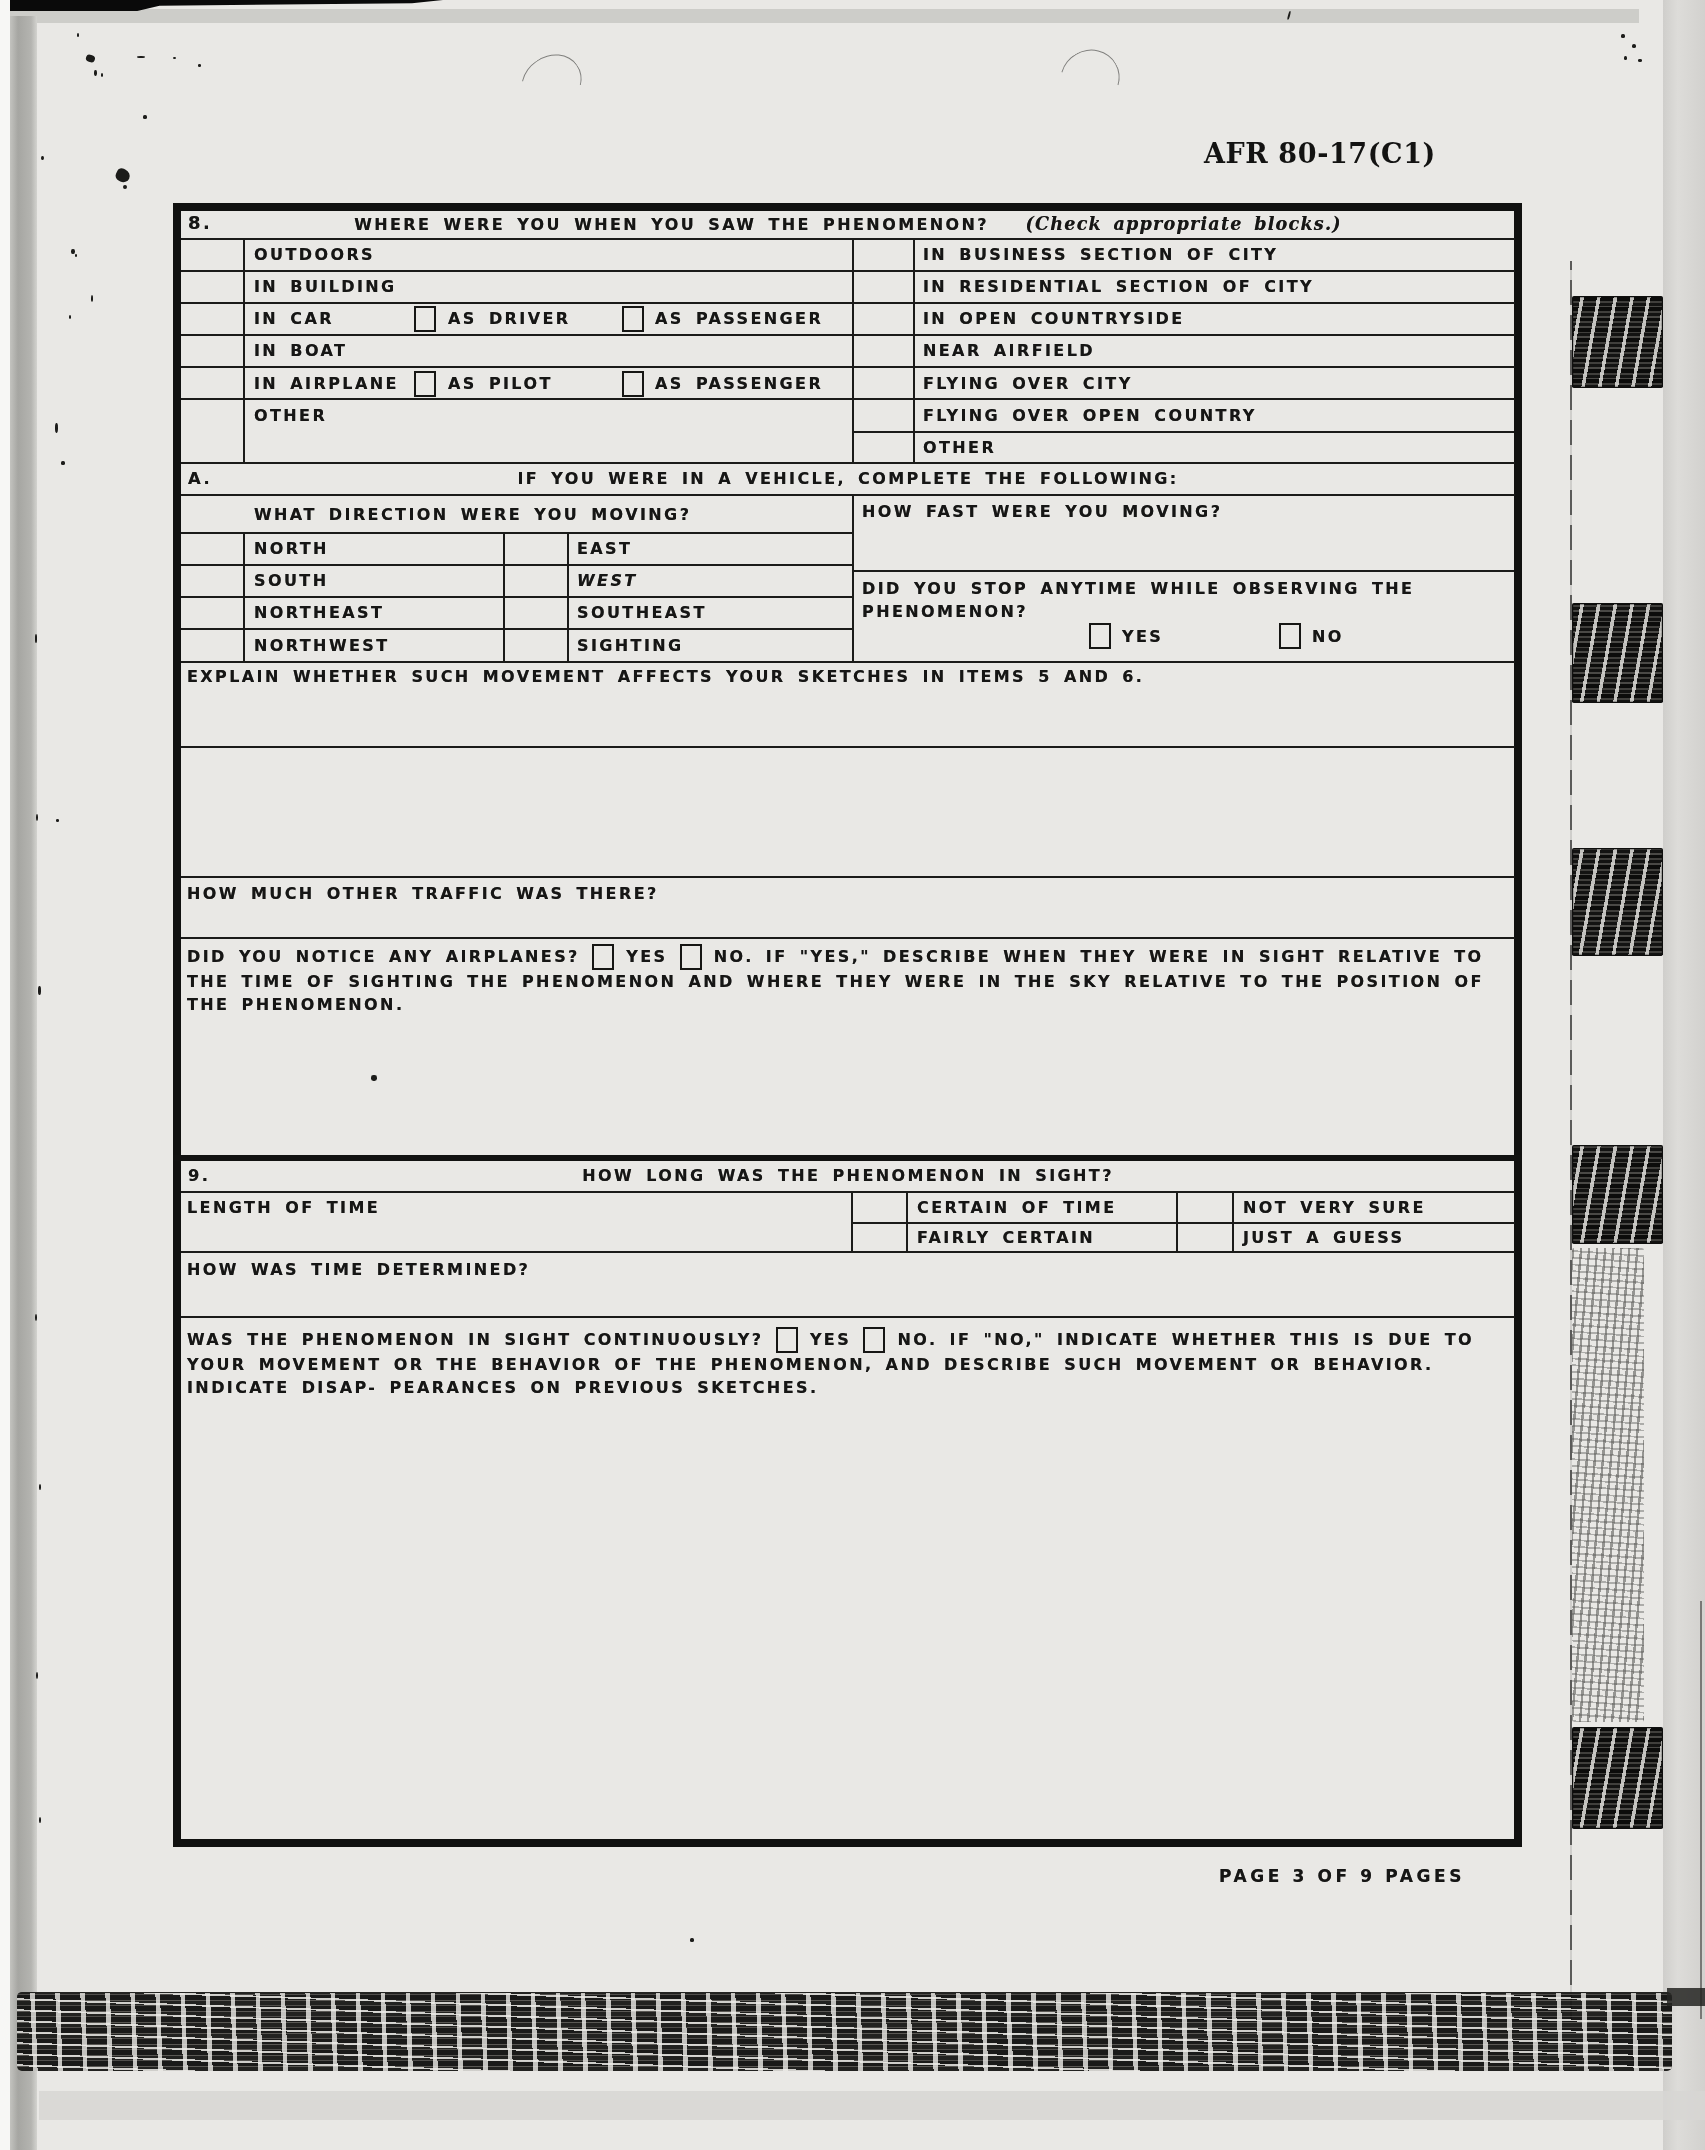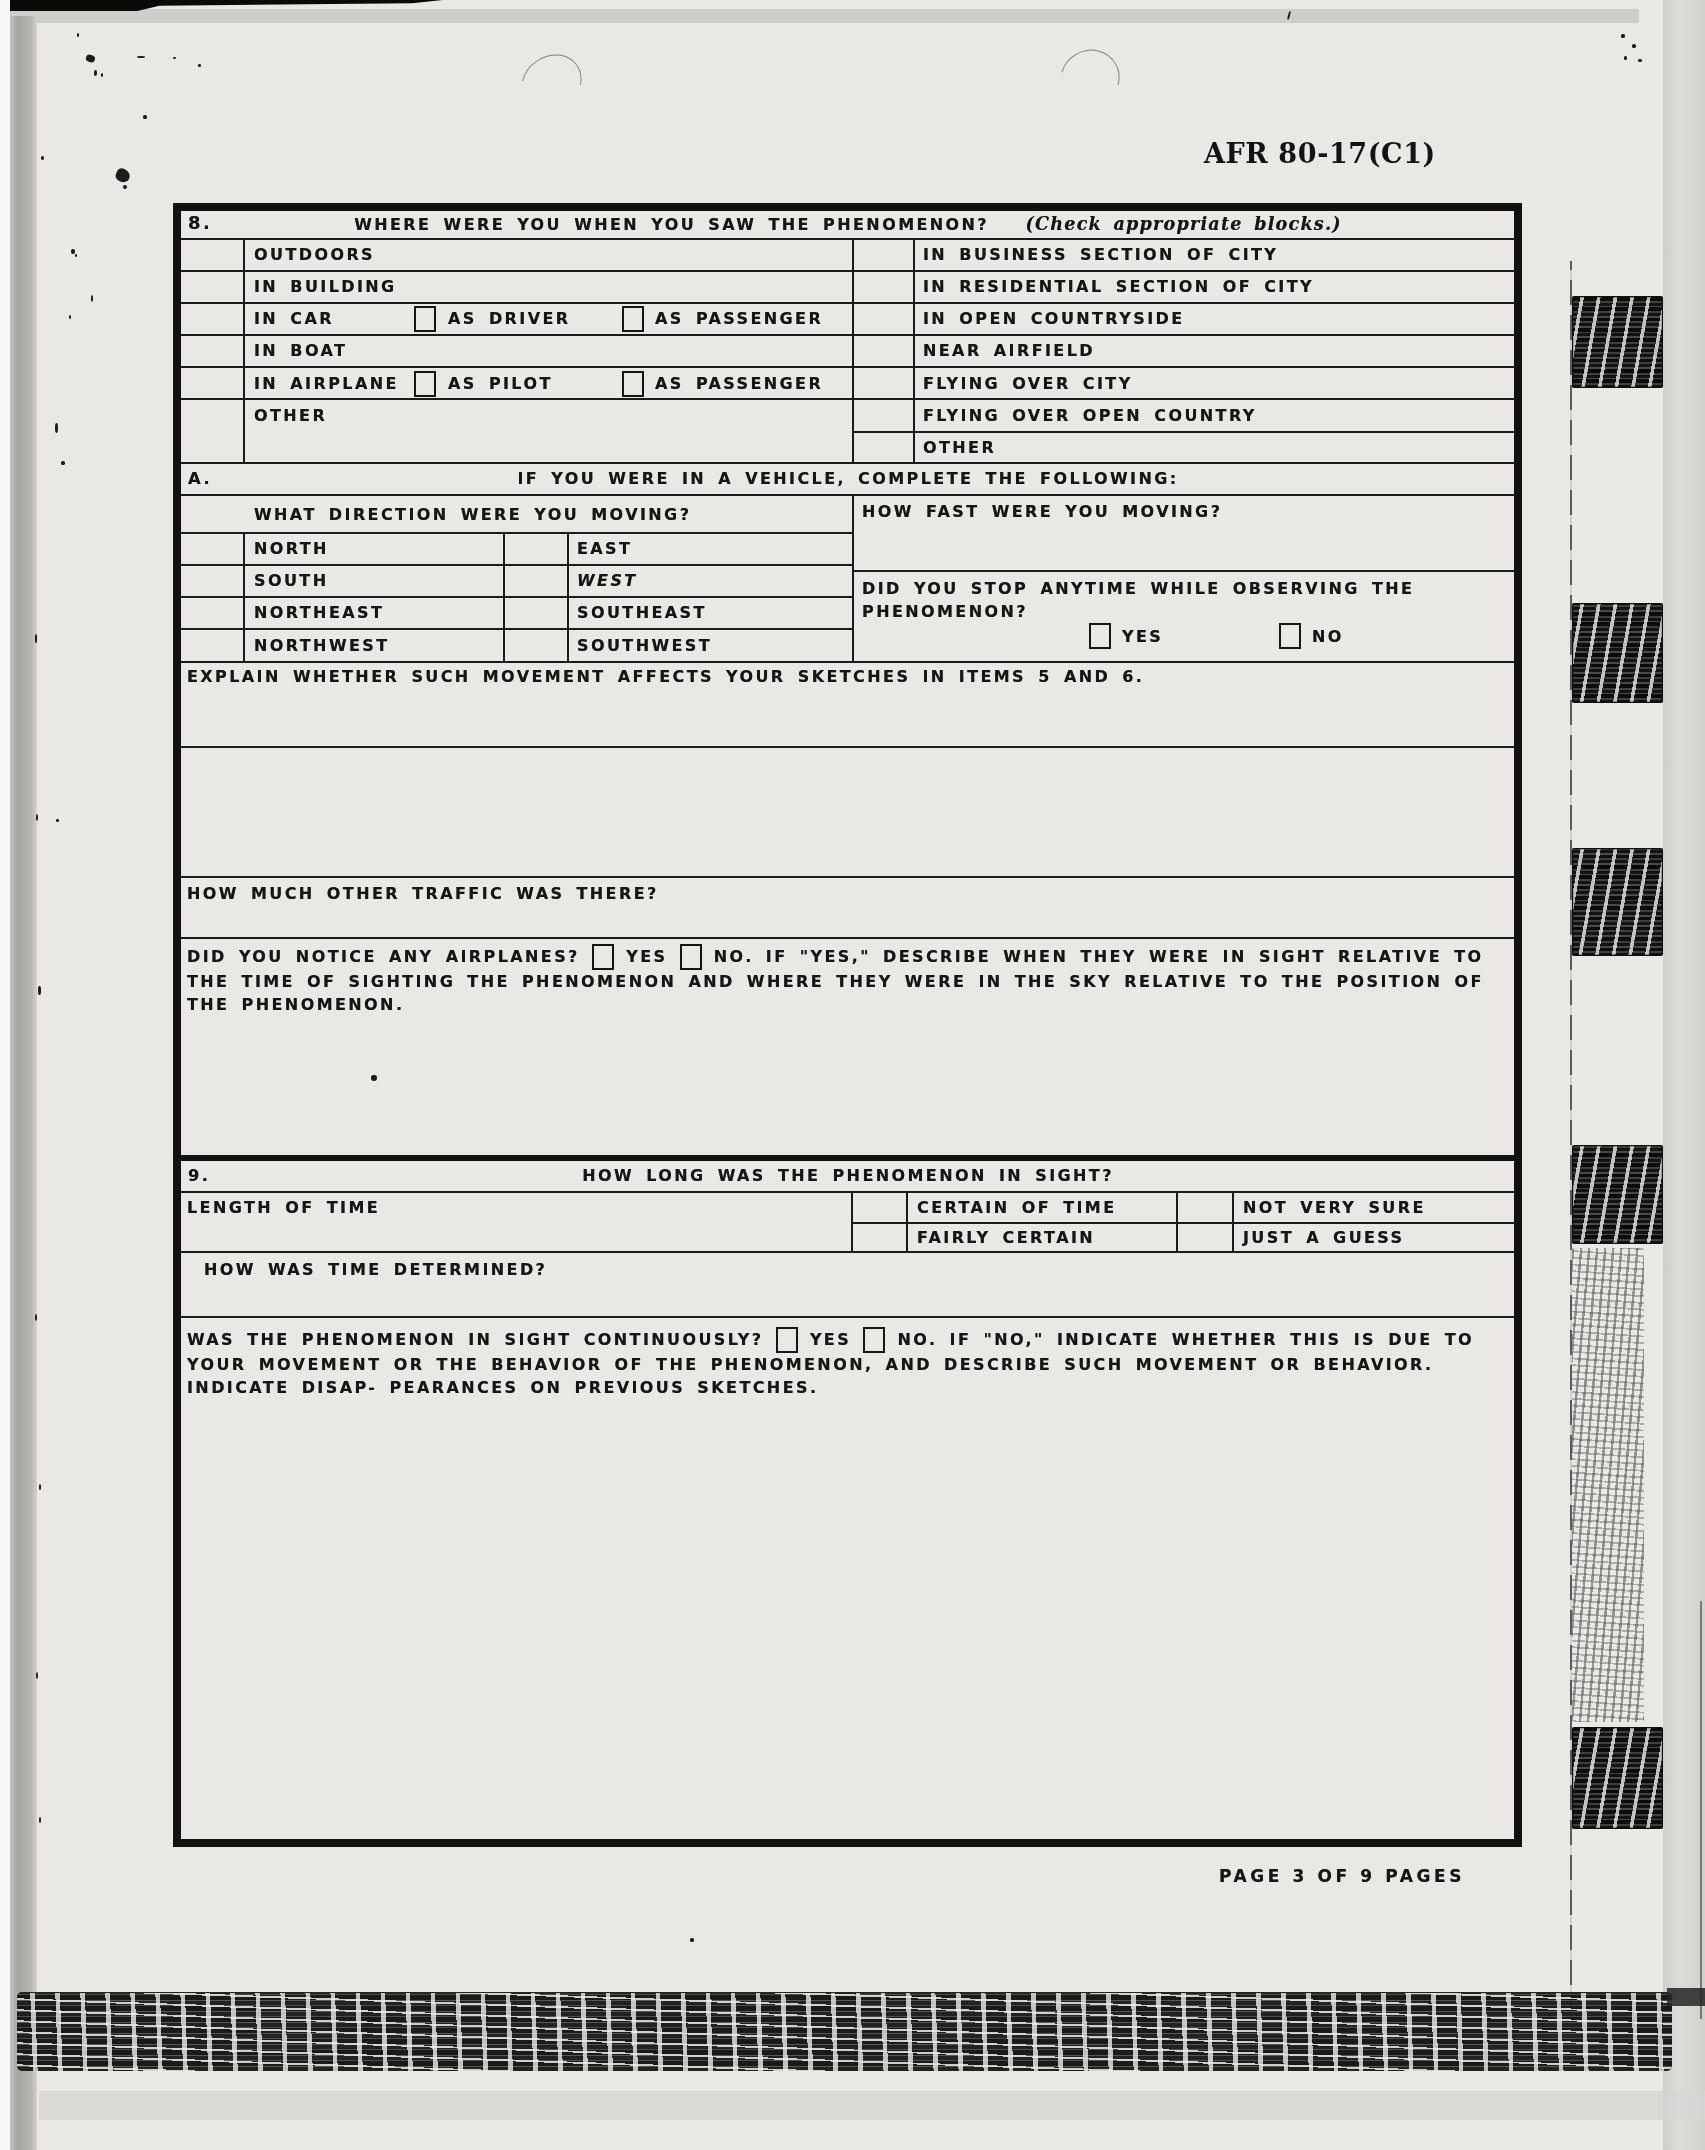--- a/index.html
+++ b/index.html
@@ -215,21 +215,21 @@
   <div class="hot" style="left:503px;top:596px;width:64px;height:32px;"></div>
   <div class="hot" style="left:503px;top:628px;width:64px;height:33px;"></div>
 
   <div class="t" style="left:254px;top:539px;">NORTH</div>
   <div class="t" style="left:254px;top:571px;">SOUTH</div>
   <div class="t" style="left:254px;top:603px;">NORTHEAST</div>
   <div class="t" style="left:254px;top:636px;">NORTHWEST</div>
   <div class="t" style="left:577px;top:539px;">EAST</div>
   <div class="t" style="left:577px;top:571px;font-style:italic;">WEST</div>
   <div class="t" style="left:577px;top:603px;">SOUTHEAST</div>
-  <div class="t" style="left:577px;top:636px;">SOUTHWEST</div>
+  <div class="t" style="left:577px;top:636px;">SIGHTING</div>
 
   <div class="t wrap" style="left:862px;top:577px;width:607px;">DID YOU STOP ANYTIME WHILE OBSERVING THE PHENOMENON?</div>
   <span class="cba" style="left:1089px;top:623px;"></span>
   <div class="t" style="left:1122px;top:627px;">YES</div>
   <span class="cba" style="left:1279px;top:623px;"></span>
   <div class="t" style="left:1312px;top:627px;">NO</div>
 
   <div class="t" style="left:187px;top:667px;">EXPLAIN WHETHER SUCH MOVEMENT AFFECTS  YOUR SKETCHES IN ITEMS 5 AND 6.</div>
   <div class="t" style="left:187px;top:884px;">HOW MUCH OTHER TRAFFIC WAS THERE?</div>
 
@@ -248,21 +248,21 @@
   <div class="t" style="left:187px;top:1198px;">LENGTH OF TIME</div>
   <div class="hot" style="left:853px;top:1191px;width:52px;height:32px;"></div>
   <div class="hot" style="left:853px;top:1222px;width:52px;height:29px;"></div>
   <div class="hot" style="left:1178px;top:1191px;width:53px;height:32px;"></div>
   <div class="hot" style="left:1178px;top:1222px;width:53px;height:29px;"></div>
   <div class="t" style="left:917px;top:1198px;">CERTAIN OF TIME</div>
   <div class="t" style="left:1243px;top:1198px;">NOT VERY SURE</div>
   <div class="t" style="left:917px;top:1228px;">FAIRLY CERTAIN</div>
   <div class="t" style="left:1243px;top:1228px;">JUST A GUESS</div>
 
-  <div class="t" style="left:204px;top:1260px;">HOW WAS TIME DETERMINED?</div>
+  <div class="t" style="left:187px;top:1260px;">HOW WAS TIME DETERMINED?</div>
 
   <div class="t wrap" style="left:187px;top:1327px;width:1325px;">
     <span>WAS THE PHENOMENON IN SIGHT CONTINUOUSLY?</span>
     <span class="cb"></span>
     <span>YES</span>
     <span class="cb"></span>
     <span>NO.</span>
     <span>IF "NO," INDICATE WHETHER THIS IS DUE TO YOUR MOVEMENT OR THE BEHAVIOR OF THE PHENOMENON, AND DESCRIBE SUCH MOVEMENT OR BEHAVIOR.  INDICATE DISAP- PEARANCES ON PREVIOUS SKETCHES.</span>
   </div>
 

